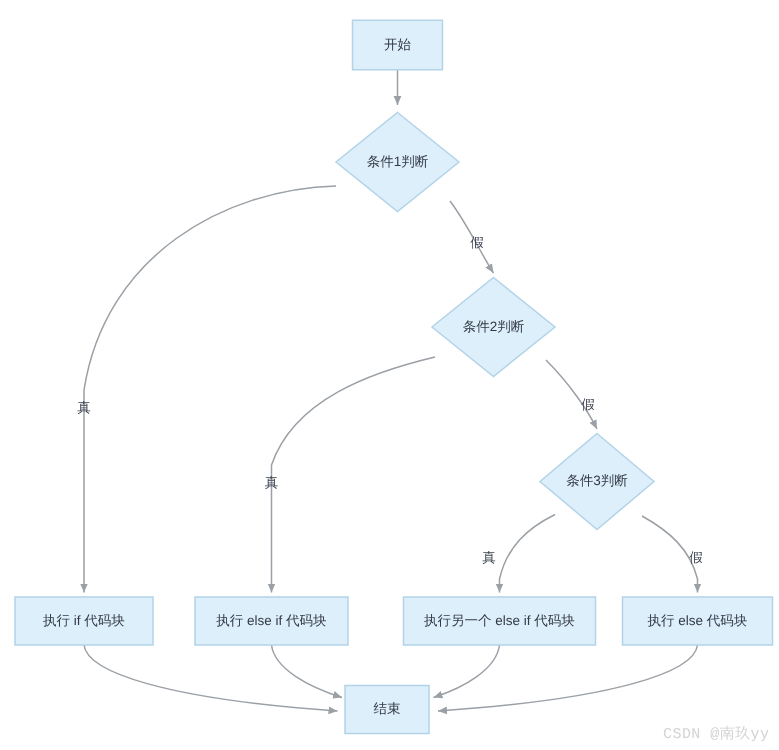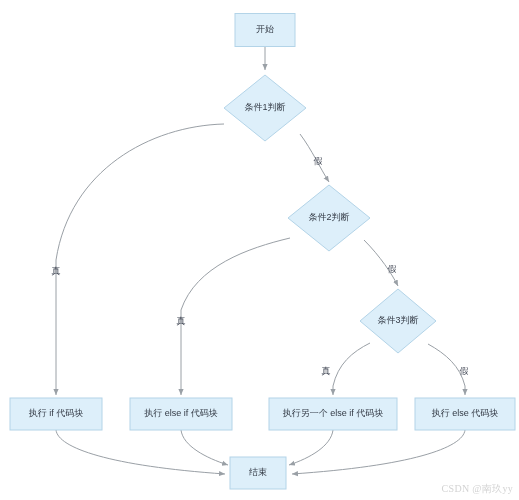--- a/index.html
+++ b/index.html
@@ -48,21 +48,21 @@
     font-family: "Liberation Sans", "DejaVu Sans", sans-serif;
     font-size: 9px;
     fill: #3c4250;
     text-anchor: middle;
     dominant-baseline: middle;
   }
   .watermark-text {
     position: absolute;
     right: 6px;
     bottom: 4px;
-    font-family: Liberation Serif, serif;
+    font-family: Liberation Mono, monospace;
     font-size: 10px;
     color: #d3d3d3;
     letter-spacing: 0.3px;
     white-space: nowrap;
     text-align: center;
   }
 </style>
 </head>
 <body>
 

